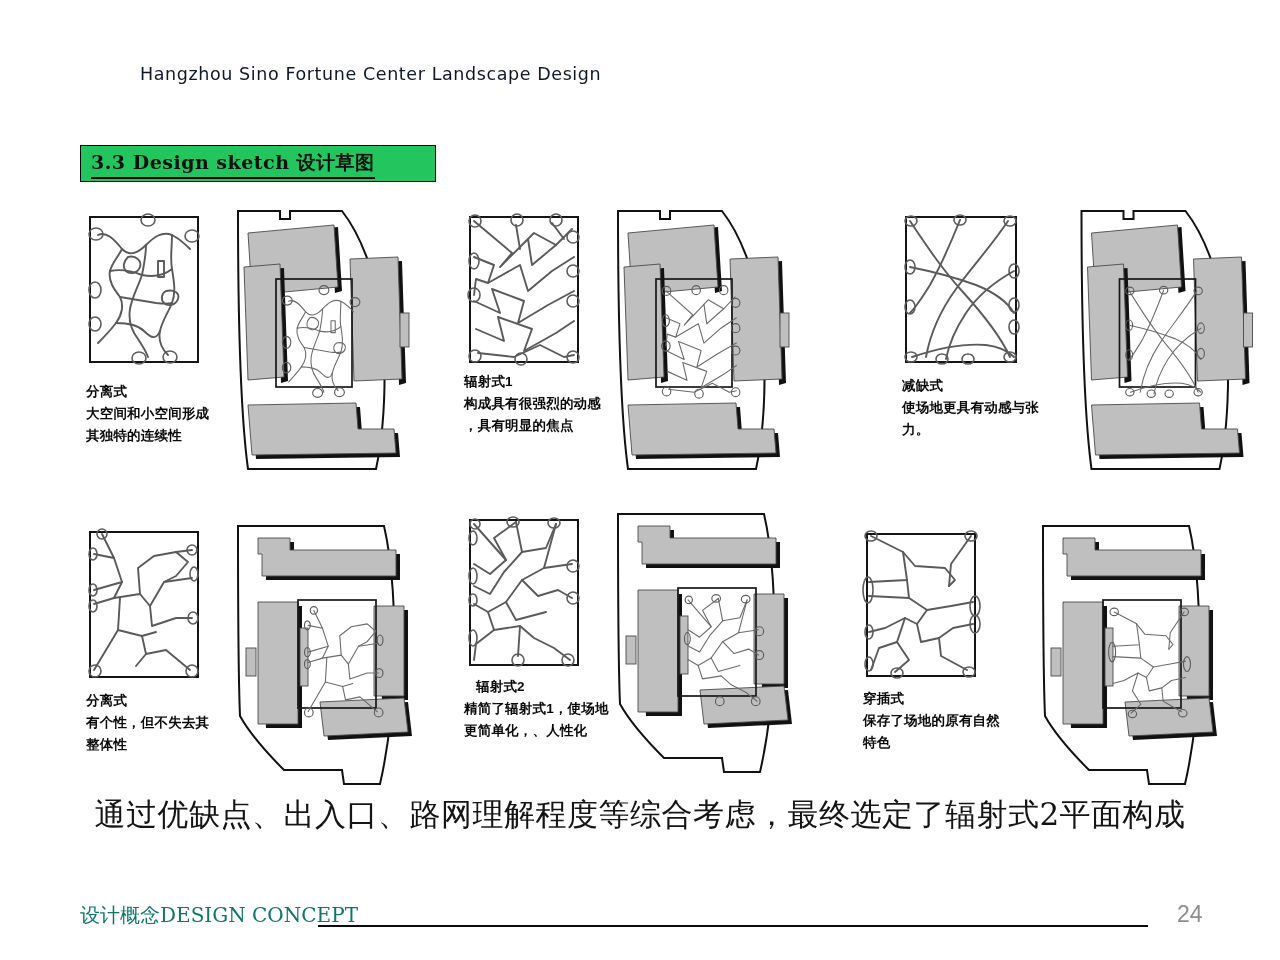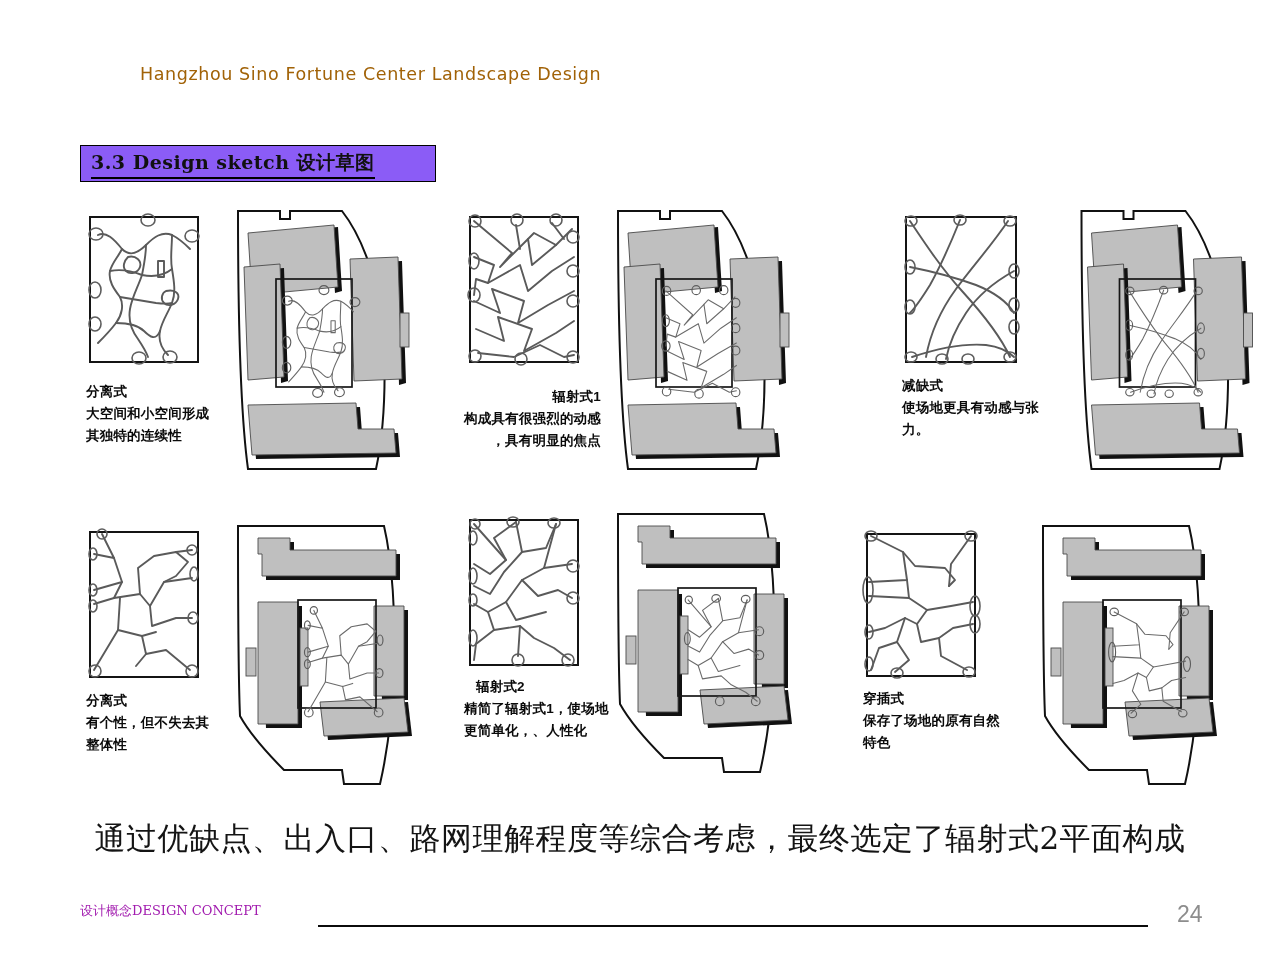--- a/index.html
+++ b/index.html
@@ -22,34 +22,34 @@
     height: 960px;
   }
 
   
   #header-title {
     position: absolute;
     left: 140px;
     top: 64px;
     font-size: 17.5px;
     letter-spacing: 0.6px;
-    color: #a16207;
+    color: #0f172a;
     font-family: "DejaVu Sans", sans-serif;
     white-space: nowrap;
   }
 
   
   #section-box {
     position: absolute;
     left: 80px;
     top: 145px;
     width: 356px;
     height: 37px;
     border: 1.4px solid #000;
-    background: #8b5cf6;
+    background: #22c55e;
     box-sizing: border-box;
   }
   #section-title {
     position: absolute;
     left: 10px;
     top: 4px;
     font-family: "DejaVu Serif", serif;
     font-weight: 700;
     font-size: 19px;
     letter-spacing: 0.5px;
@@ -75,38 +75,38 @@
     letter-spacing: 0.2px;
     white-space: nowrap;
     z-index: 5;
   }
   .caption div { height: 22px; }
 
   
   #conclusion {
     position: absolute;
     left: 0;
-    top: 818px;
+    top: 794px;
     width: 1280px;
     text-align: center;
     font-family: "DejaVu Serif", serif;
     font-size: 31px;
     color: #141414;
     letter-spacing: 0.5px;
     white-space: nowrap;
   }
 
   
   #footer-label {
     position: absolute;
     left: 80px;
     top: 902px;
     font-family: "DejaVu Serif", serif;
-    font-size: 13px;
-    color: #a21caf;
+    font-size: 20px;
+    color: #0f766e;
     white-space: nowrap;
   }
   #footer-rule {
     position: absolute;
     left: 318px;
     top: 925px;
     width: 830px;
     height: 0;
     border-top: 2.2px solid #0b0b0b;
   }
@@ -280,21 +280,21 @@
           <ellipse class="node" cx="113" cy="66" rx="6" ry="6"></ellipse>
           <ellipse class="node" cx="14" cy="90" rx="6" ry="7"></ellipse>
           <ellipse class="node" cx="113" cy="96" rx="6" ry="6"></ellipse>
           <ellipse class="node" cx="15" cy="151" rx="6" ry="6"></ellipse>
           <ellipse class="node" cx="61" cy="154" rx="6" ry="6"></ellipse>
           <ellipse class="node" cx="113" cy="152" rx="6" ry="6"></ellipse>
         </g>
       </svg>
     </div>
 
-    <div class="caption" style="left:4px; top:181px;text-align:right;">
+    <div class="caption" style="left:4px; top:166px;">
       <div>辐射式1</div>
       <div>构成具有很强烈的动感</div>
       <div>，具有明显的焦点</div>
     </div>
   </div>
 
   <div class="block" style="left:860px; top:205px; width:390px; height:285px;margin-left:36px;">
     <div class="sketch-wrap">
       <svg width="134" height="168" viewBox="0 0 134 168">
         <rect class="frame" x="10" y="12" width="110" height="145"></rect>

